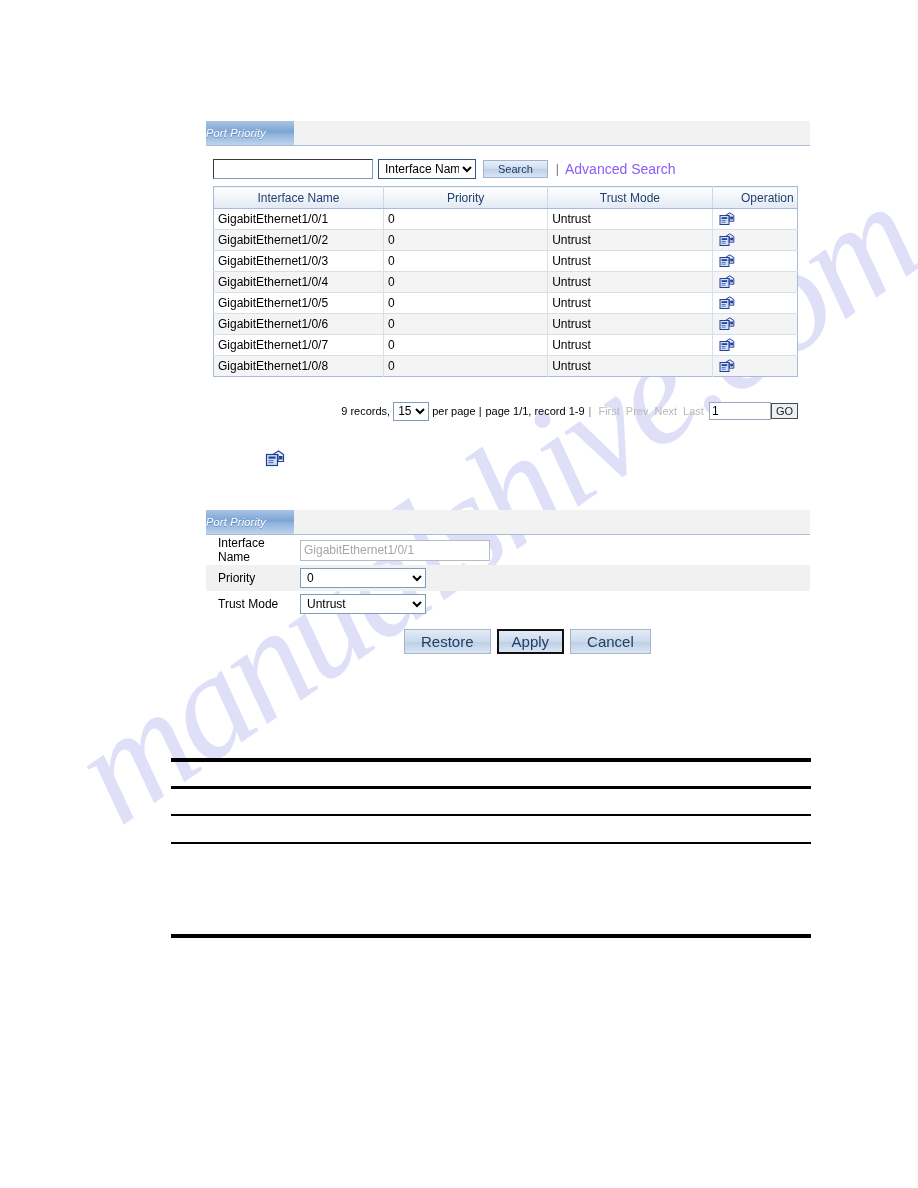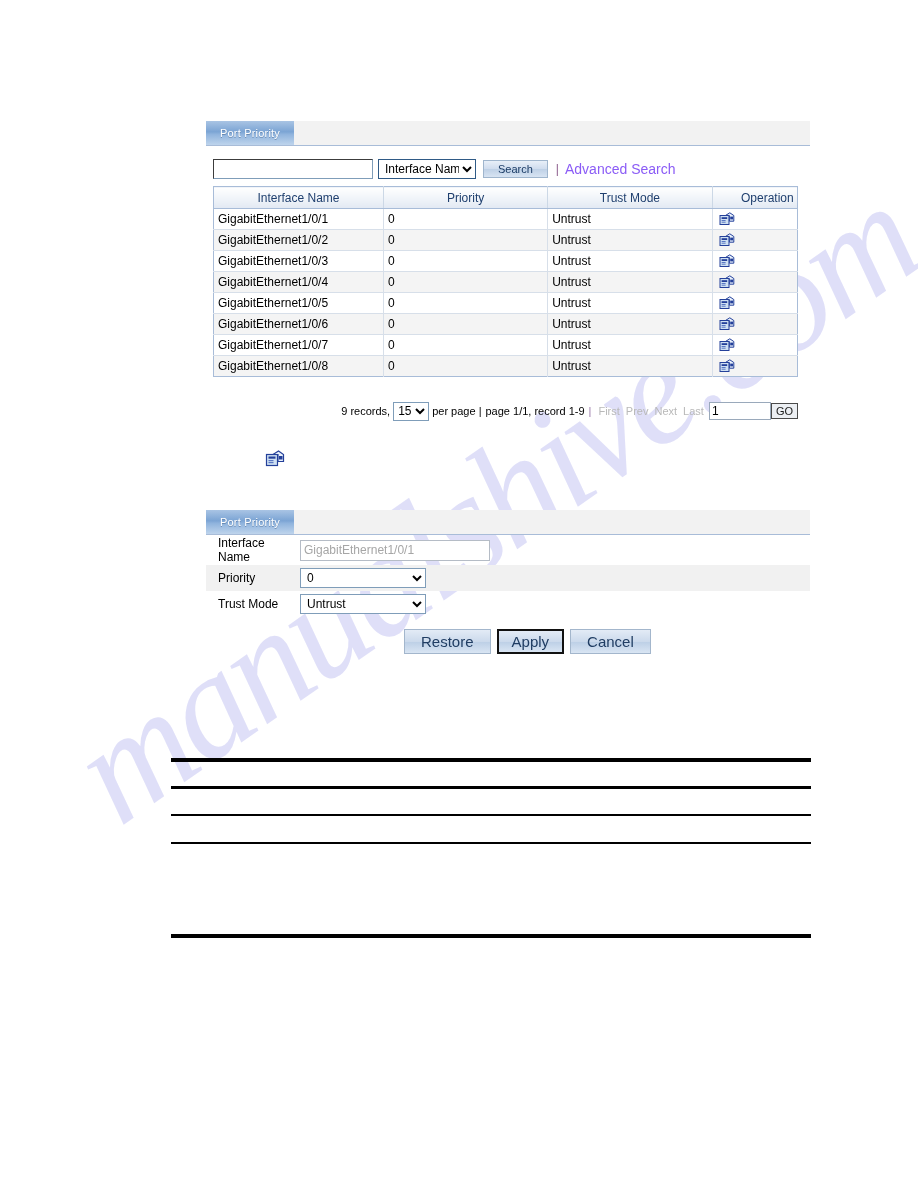--- a/index.html
+++ b/index.html
@@ -53,26 +53,27 @@
     background: #f2f2f2;
     border-bottom: 1px solid #a8bcd8;
     position: relative;
   }
   .panel-tab {
     position: absolute;
     left: 0; top: 0;
     width: 88px;
     height: 24px;
     line-height: 24px;
-    text-align: center;
+    text-align: left;
     color: #ffffff;
     font-size: 11px;
     background: linear-gradient(to bottom, #a9c4e4 0%, #7ba4d4 45%, #8fb3dd 55%, #bed4ec 100%);
     text-shadow: 0 1px 0 rgba(80,110,150,.6);
     letter-spacing: .2px;
+    font-style: italic;
   }
 
   
   .search-row {
     position: absolute;
     left: 213px;
     top: 158px;
     width: 600px;
     height: 22px;
     z-index: 10;

